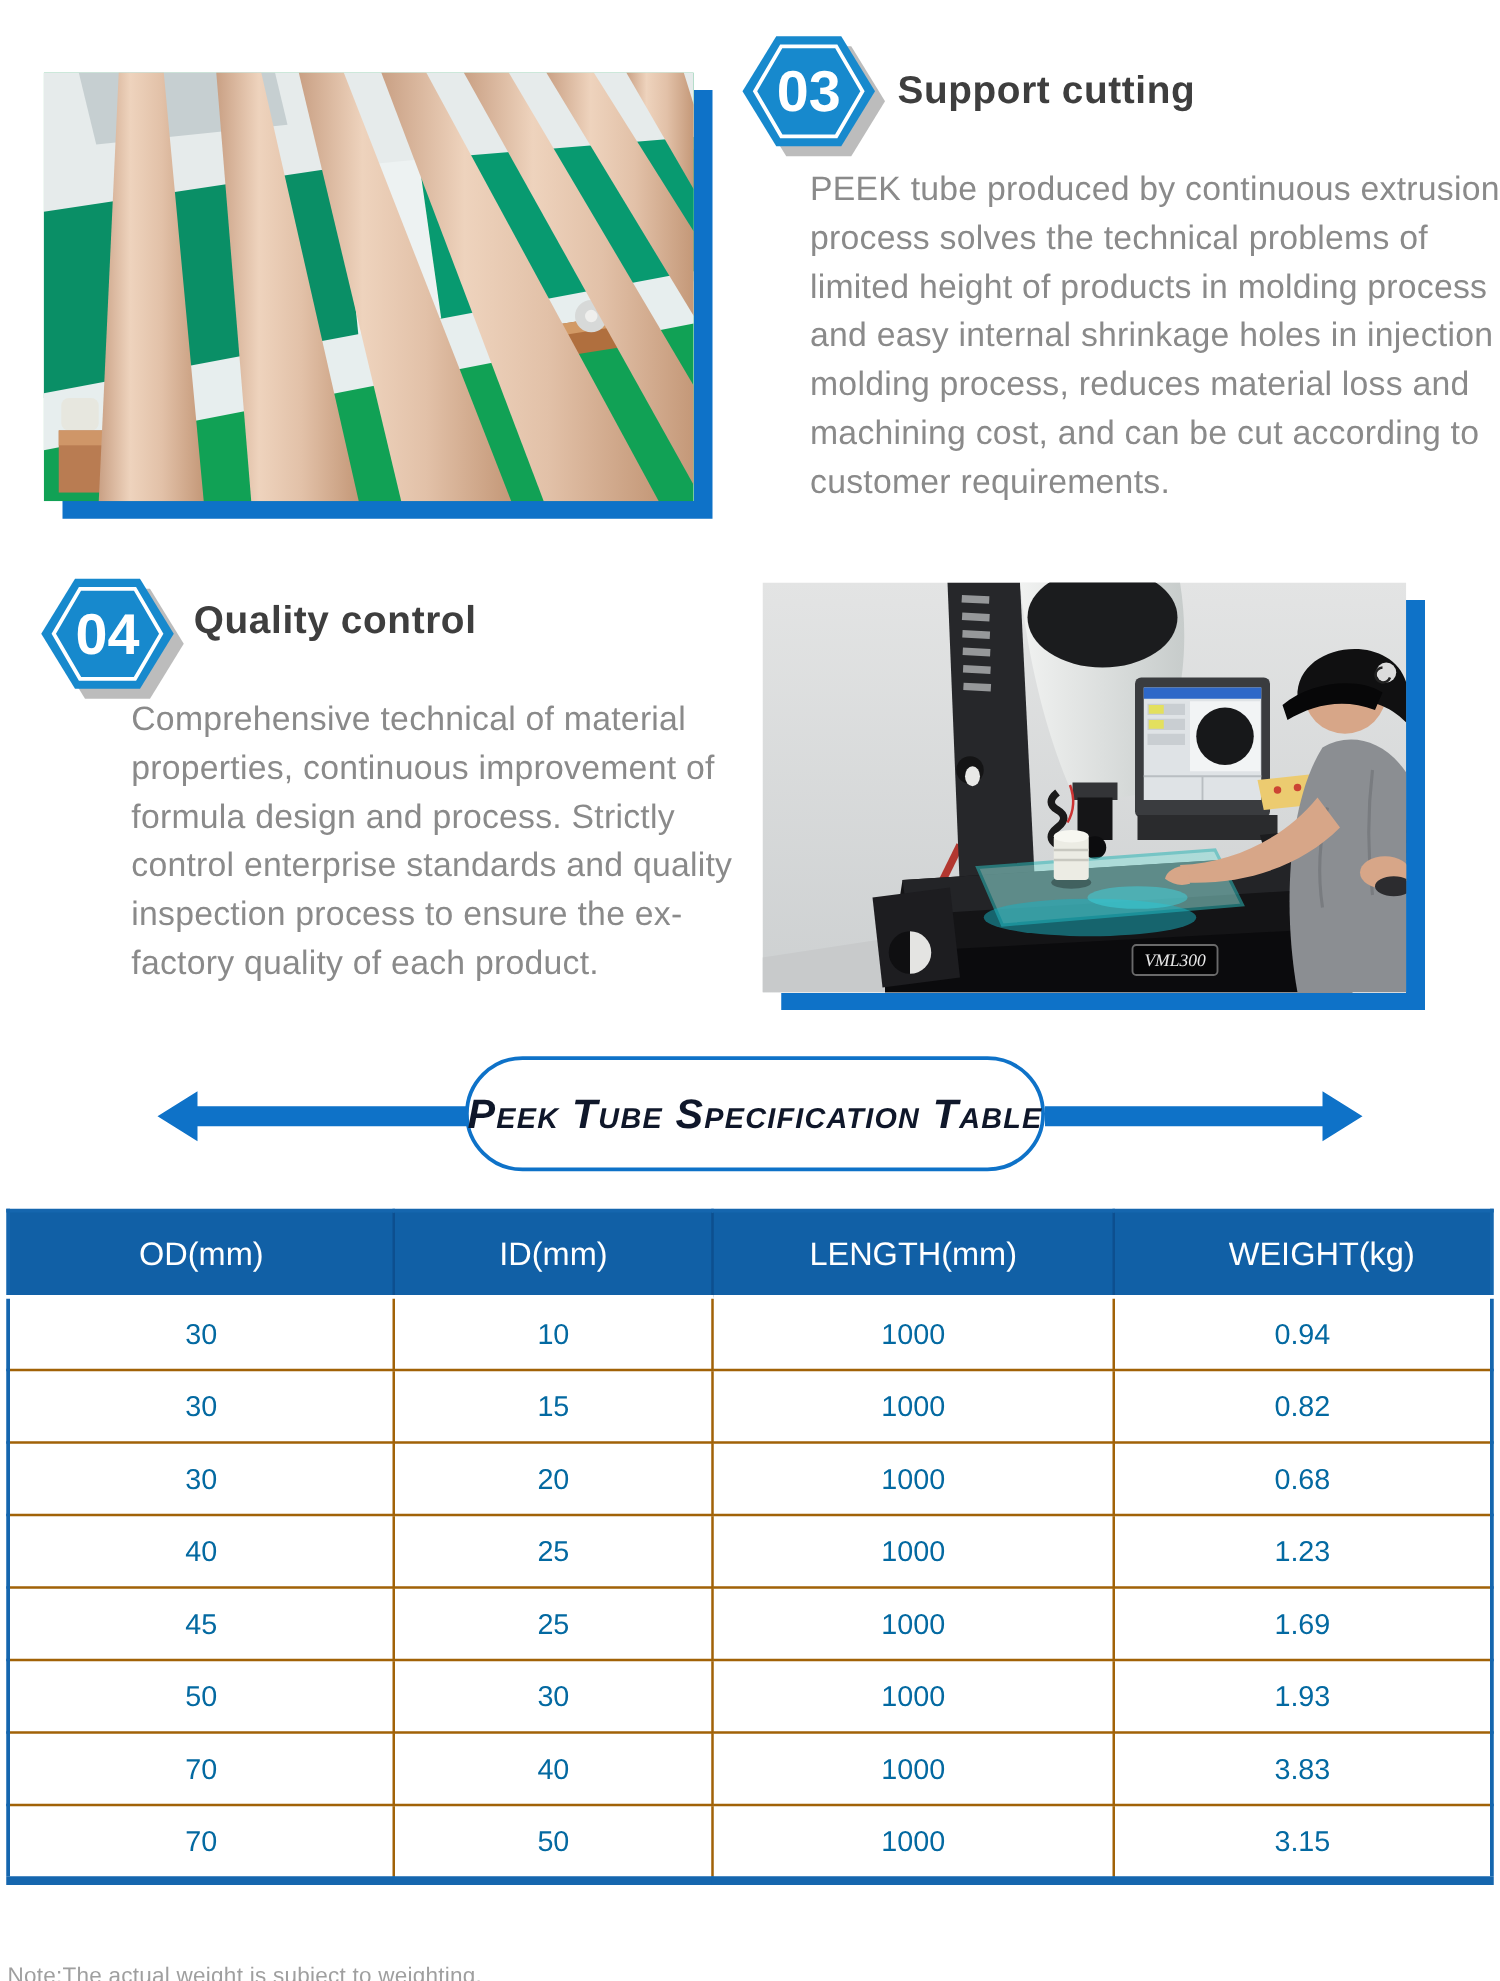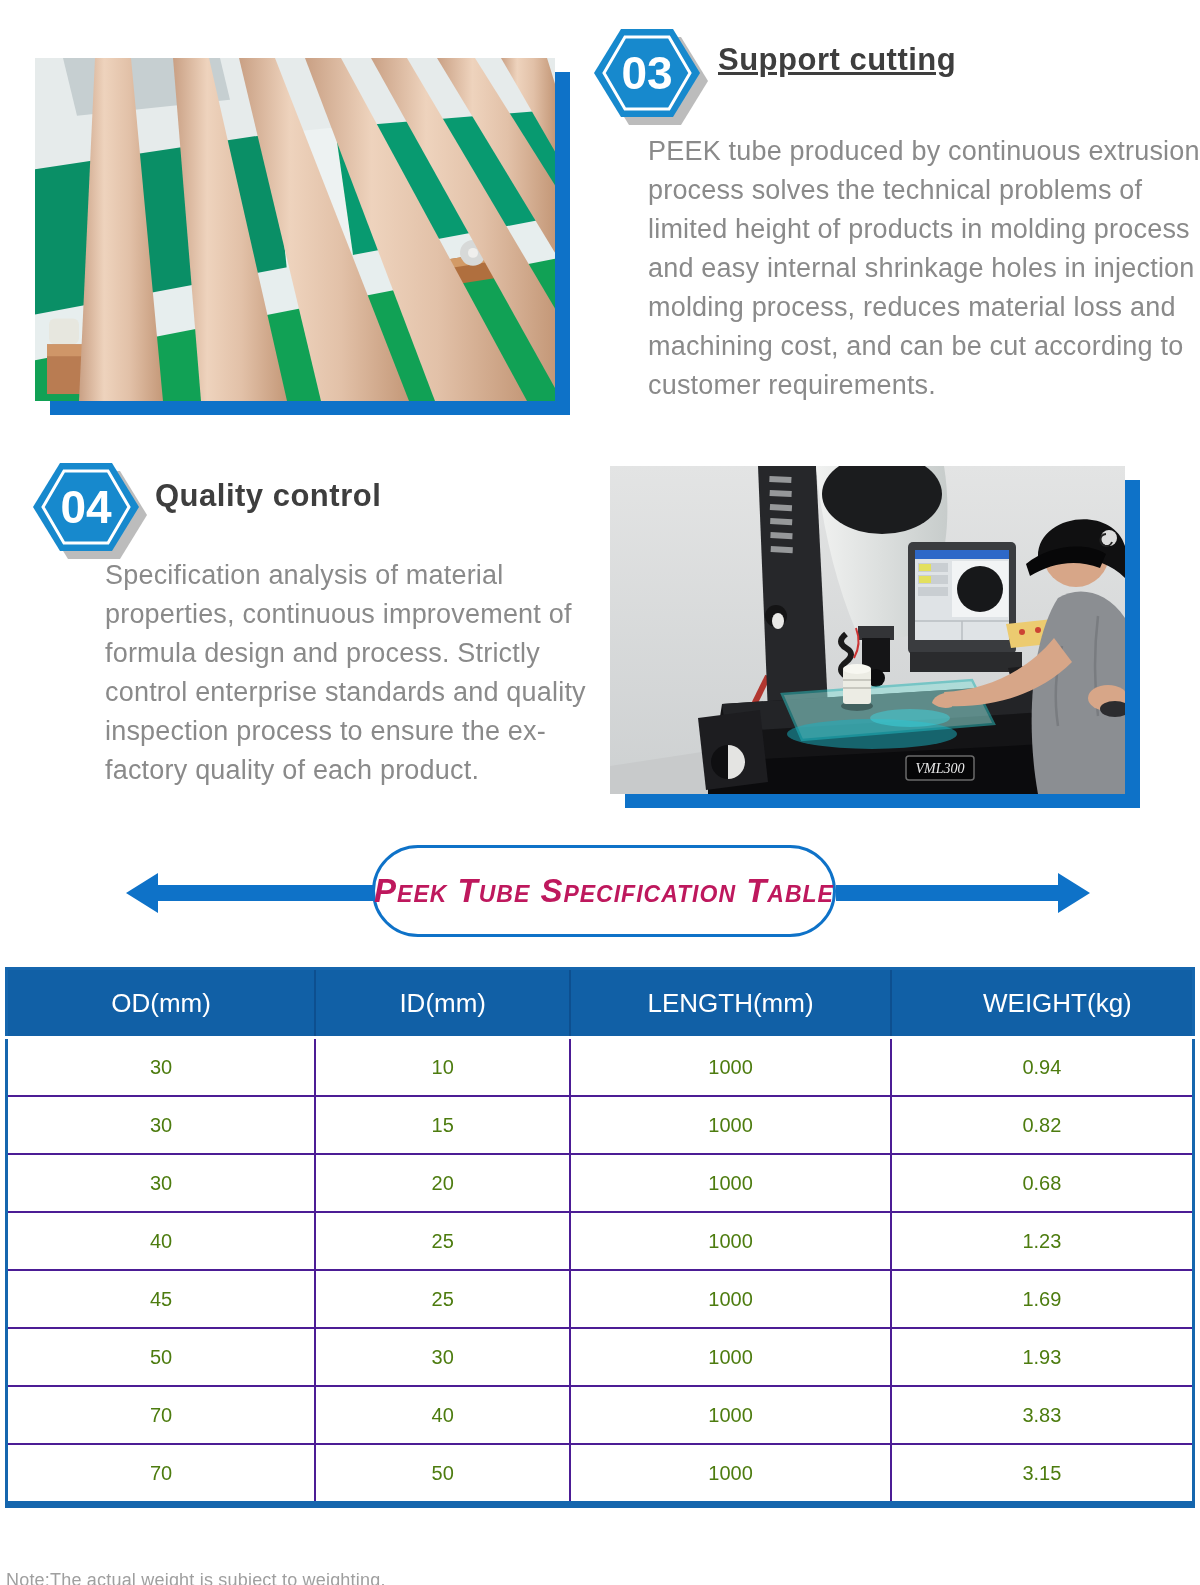--- a/index.html
+++ b/index.html
@@ -27,34 +27,34 @@
   .banner-arrow svg{display:block;width:100%;height:100%;}
   .arrow-left{left:122px;width:256px;}
   .arrow-right{left:836px;width:258px;}
   .banner-pill{
     position:absolute;left:372px;top:845px;width:464px;height:92px;background:#fff;
     border:3px solid #0e72c8;border-radius:46px;box-sizing:border-box;
     display:flex;align-items:center;justify-content:center;z-index:2;
   }
   .banner-title{
     font-style:italic;font-variant:small-caps;font-weight:bold;font-size:33px;
-    color:#be185d;letter-spacing:1px;white-space:nowrap;
+    color:#0f172a;letter-spacing:1px;white-space:nowrap;
   }
   
   .spec-table{
     position:absolute;left:5px;top:967px;width:1190px;border-collapse:collapse;
     border:3px solid #1566ae;border-bottom-width:7px;table-layout:fixed;
   }
   .spec-table th{
     background:#1160a6;color:#fff;font-weight:normal;font-size:26px;height:64px;
     border-right:2px solid #0d4f8f;border-bottom:3px solid #ffffff;
   }
   .spec-table th:last-child{border-right:none;padding-left:32px;}
   .spec-table td{
-    border:2px solid #4c1d95;text-align:center;font-size:20px;color:#4d7c0f;height:54px;
+    border:2px solid #a16207;text-align:center;font-size:23px;color:#0369a1;height:54px;
   }
   .spec-table .footer-row td{
     border-top:5px solid #1566ae;font-size:28px;color:#000;height:50px;
   }
   
   .note{position:absolute;left:6px;top:1570px;font-size:18px;color:#9f9f9f;letter-spacing:.2px;}
 </style>
 </head>
 <body>
 
@@ -99,33 +99,33 @@
   </div>
 
   <div class="hex-badge" style="left:594px;top:26px;">
     <svg viewBox="0 0 106 94">
       <polygon points="0,47 27,3 79,3 106,47 79,91 27,91" transform="translate(8,8)" fill="#bcbcbc"></polygon>
       <polygon points="0,47 27,3 79,3 106,47 79,91 27,91" fill="#1789cd"></polygon>
       <polygon points="10,47 31,11 75,11 96,47 75,83 31,83" fill="none" stroke="#ffffff" stroke-width="3"></polygon>
       <text class="hex-num" x="53" y="63" text-anchor="middle" font-size="46" fill="#ffffff">03</text>
     </svg>
   </div>
-  <div class="step-title" style="left:718px;top:42px;text-decoration:underline;">Support cutting</div>
+  <div class="step-title" style="left:718px;top:54px;">Support cutting</div>
   <div class="step-desc" style="left:648px;top:132px;width:552px;">PEEK tube produced by continuous extrusion process solves the technical problems of limited height of products in molding process and easy internal shrinkage holes in injection molding process, reduces material loss and machining cost, and can be cut according to customer requirements.</div>
 
   <div class="hex-badge" style="left:33px;top:460px;text-align:right;">
     <svg viewBox="0 0 106 94">
       <polygon points="0,47 27,3 79,3 106,47 79,91 27,91" transform="translate(8,8)" fill="#bcbcbc"></polygon>
       <polygon points="0,47 27,3 79,3 106,47 79,91 27,91" fill="#1789cd"></polygon>
       <polygon points="10,47 31,11 75,11 96,47 75,83 31,83" fill="none" stroke="#ffffff" stroke-width="3"></polygon>
       <text class="hex-num" x="53" y="63" text-anchor="middle" font-size="46" fill="#ffffff">04</text>
     </svg>
   </div>
   <div class="step-title" style="left:155px;top:478px;">Quality control</div>
-  <div class="step-desc" style="left:105px;top:556px;width:512px;">Specification analysis of material properties, continuous improvement of formula design and process. Strictly control enterprise standards and quality inspection process to ensure the ex-factory quality of each product.</div>
+  <div class="step-desc" style="left:105px;top:556px;width:512px;">Comprehensive technical of material properties, continuous improvement of formula design and process. Strictly control enterprise standards and quality inspection process to ensure the ex-factory quality of each product.</div>
 
   <div class="photo photo-qc">
     <svg viewBox="0 0 515 328" preserveAspectRatio="none">
       <defs>
         <linearGradient id="wg" x1="0" y1="0" x2="0" y2="1">
           <stop offset="0" stop-color="#e3e4e4"></stop>
             <stop offset="1" stop-color="#cdd0d1"></stop>
         </linearGradient>
         <linearGradient id="hg" x1="0" y1="0" x2="1" y2="0">
           <stop offset="0" stop-color="#f1f2f1"></stop>

